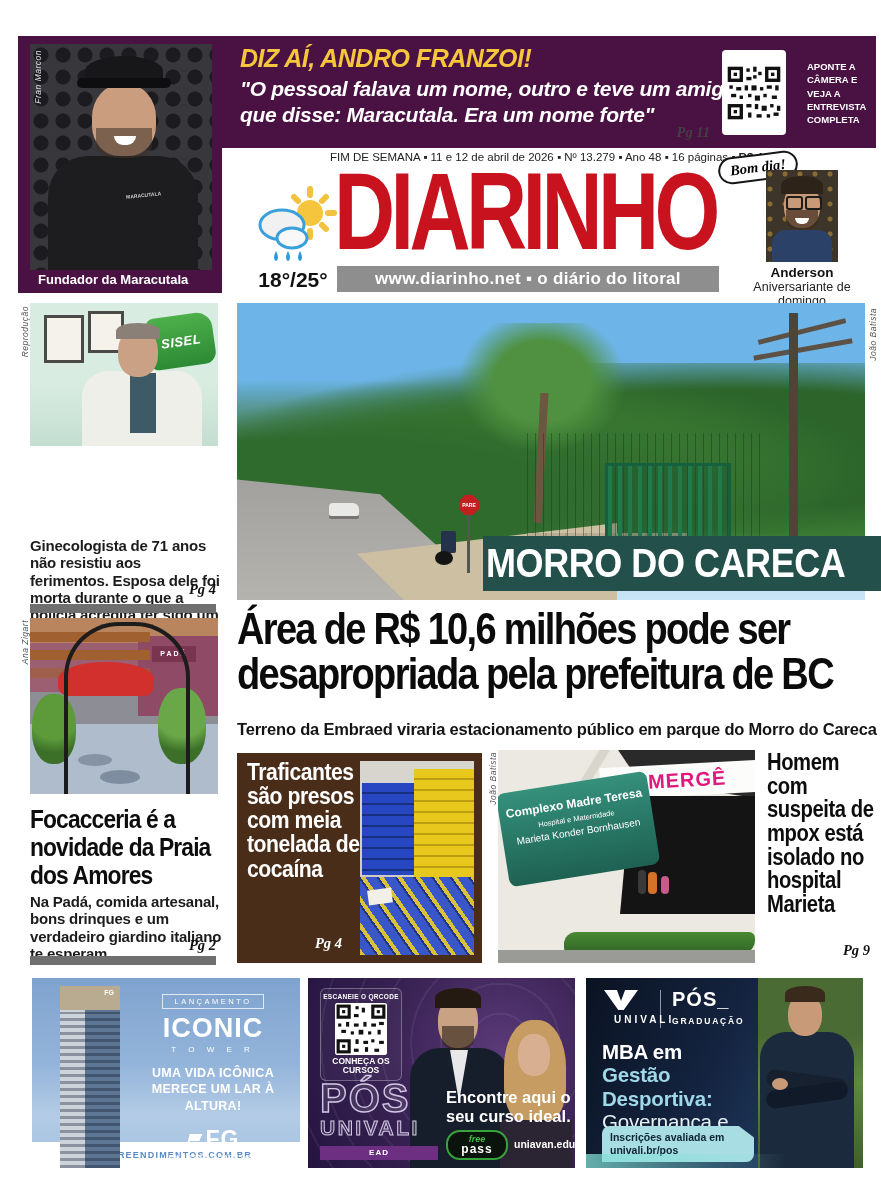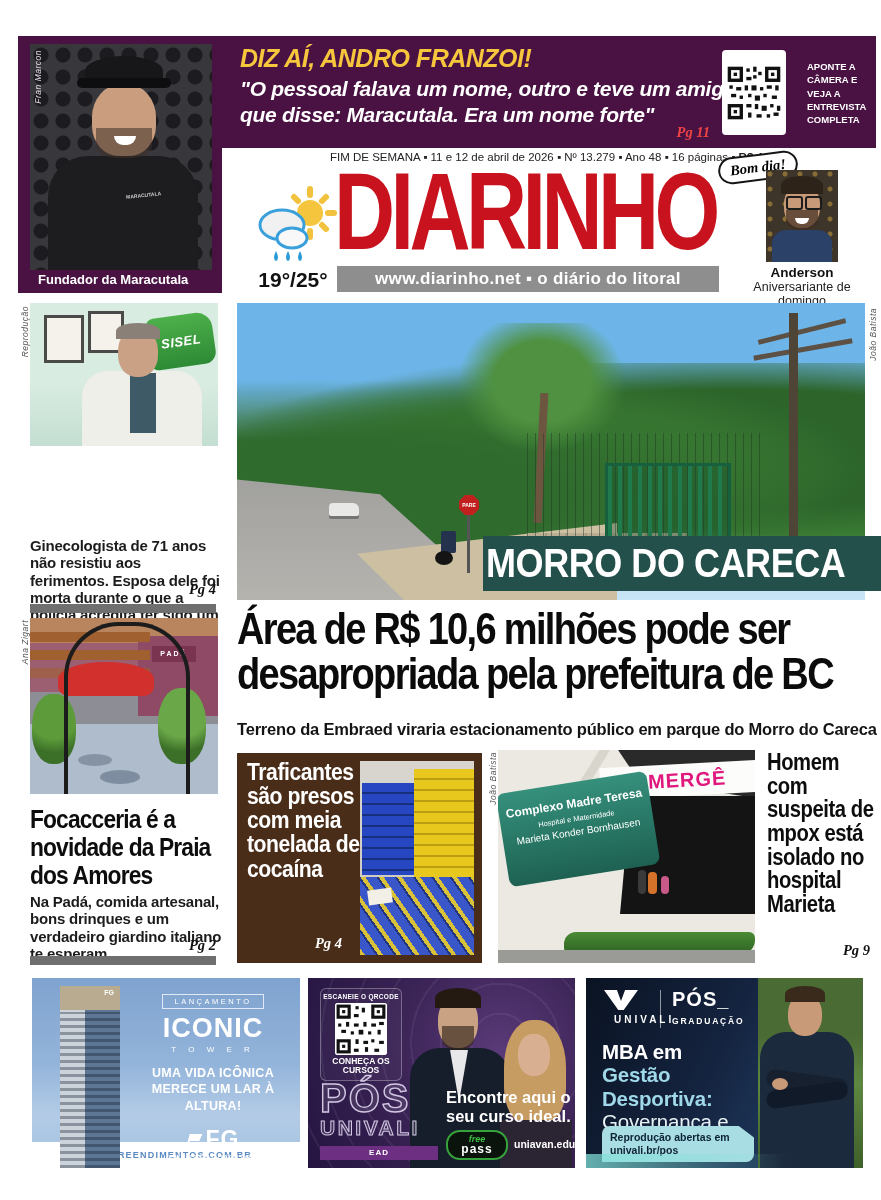--- a/index.html
+++ b/index.html
@@ -18,21 +18,21 @@
   .f-capbrim{left:47px;top:34px;width:94px;height:10px;background:#0e0e10;border-radius:6px;}
   .f-face{left:62px;top:40px;width:64px;height:72px;background:#c99d7e;border-radius:46% 46% 42% 42%;}
   .f-beard{left:66px;top:84px;width:56px;height:30px;background:rgba(60,48,40,.55);border-radius:0 0 40% 40%;}
   .f-smile{left:84px;top:92px;width:22px;height:9px;background:#fff;border-radius:0 0 10px 10px;}
   .f-body{left:18px;top:112px;width:150px;height:114px;background:#1d1d1f;border-radius:40px 40px 0 0;}
   .f-shirt-text{left:96px;top:148px;color:#cfcfcf;font-size:5px;font-weight:bold;transform:rotate(-6deg);}
   .founder-credit{left:33px;top:50px;color:#e8dcea;}
   .founder-caption{left:38px;top:272px;color:#fff;font-size:13px;font-weight:bold;}
   .kicker{left:240px;top:44px;color:#f6c63d;font-size:25px;font-weight:bold;font-style:italic;letter-spacing:-.5px;}
   .quote{left:240px;top:76px;width:500px;color:#fff;font-size:21px;font-weight:bold;font-style:italic;line-height:1.22;letter-spacing:-.3px;}
-  .banner-pg{left:640px;top:124px;width:70px;text-align:right;color:#ef4444;}
+  .banner-pg{left:640px;top:124px;width:70px;text-align:right;color:#404040;}
   .pgref{font-family:"Liberation Serif",serif;font-style:italic;font-weight:bold;font-size:14.5px;}
   .qr-card{left:722px;top:50px;width:64px;height:85px;background:#fff;border-radius:4px;display:flex;align-items:center;justify-content:center;}
   .qr-caption{left:795px;top:60px;width:74px;color:#fff;font-size:9.5px;font-weight:bold;line-height:1.4;margin-left:12px;}
 
   
   .weather{left:250px;top:183px;width:92px;height:88px;}
   .temps{left:238px;top:268px;width:110px;text-align:center;font-size:21px;font-weight:bold;color:#111;}
   .dateline{left:330px;top:151px;width:392px;text-align:center;font-size:11.5px;color:#222;white-space:nowrap;}
   .dateline b{font-weight:bold;}
   .logo-box{left:334px;top:160px;width:385px;height:103px;overflow:visible;}
@@ -304,21 +304,21 @@
       <circle cx="60" cy="30" r="13" fill="#f5c63d"></circle>
       <ellipse cx="32" cy="42" rx="22" ry="15" fill="#f1f1f1" stroke="#3aa0dc" stroke-width="3"></ellipse>
       <ellipse cx="42" cy="55" rx="15" ry="10" fill="#f8f8f8" stroke="#3aa0dc" stroke-width="3"></ellipse>
       <g fill="#2a9bd8">
         <path d="M26 68 q4 8 0 10 q-4 -2 0 -10"></path>
         <path d="M38 68 q4 8 0 10 q-4 -2 0 -10"></path>
         <path d="M50 68 q4 8 0 10 q-4 -2 0 -10"></path>
       </g>
     </svg>
   </div>
-  <div class="abs temps">19°/25°</div>
+  <div class="abs temps">18°/25°</div>
   <div class="abs dateline"><span>FIM DE SEMANA ▪ 11 e 12 de abril de 2026 ▪ Nº 13.279 ▪ Ano 48 ▪ 16 páginas ▪ </span><b>R$ 4,00</b></div>
   <div class="abs logo-box">
       <span>DIARINHO</span>
     </div>
   <div class="abs tagline">www.diarinho.net ▪ o diário do litoral</div>
   <div class="abs bubble">Bom dia!</div>
   <div class="abs anderson-photo">
     <div class="abs a-shirt"></div>
     <div class="abs a-face"></div>
     <div class="abs a-hair"></div>
@@ -529,16 +529,16 @@
       <div class="abs vm-hair"></div>
     </div>
     <div class="abs unv-vicon"></div>
     <div class="abs unv-logoname">UNIVALI</div>
     <div class="abs unv-divider"></div>
     <div class="abs unv-pos">PÓS_</div>
     <div class="abs unv-pos-sub">GRADUAÇÃO</div>
     <div class="abs unv-headline">
       <span class="w">MBA em </span><span class="b">Gestão Desportiva: </span><span class="l">Governança e Legislação</span>
     </div>
-    <div class="abs unv-pill">Reprodução abertas em univali.br/pos</div>
+    <div class="abs unv-pill">Inscrições avaliada em univali.br/pos</div>
   </div>
 
 </div>
 
 </body></html>

